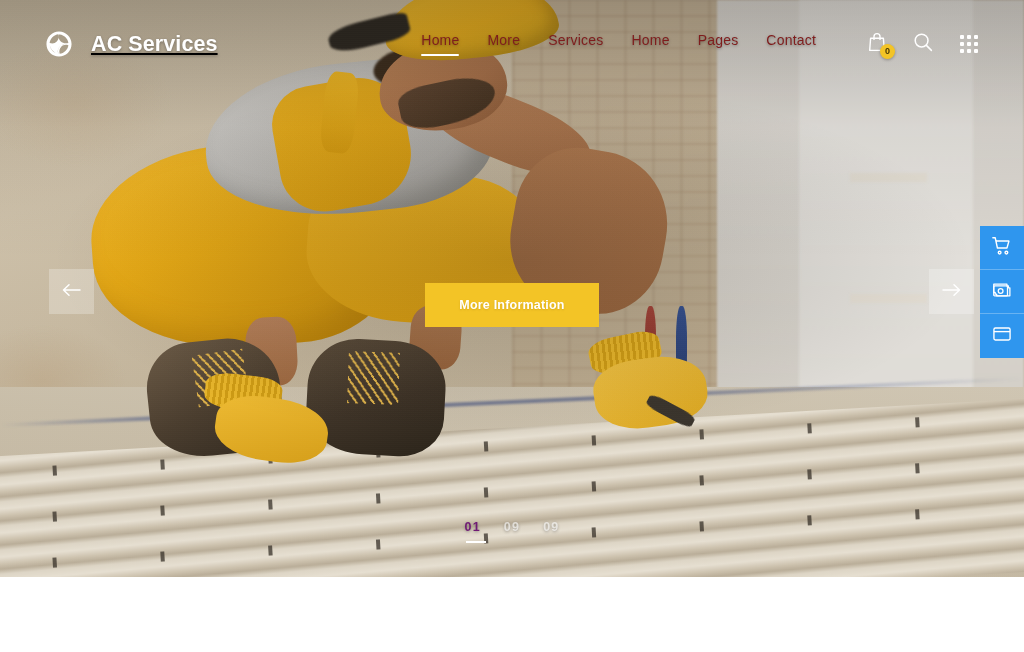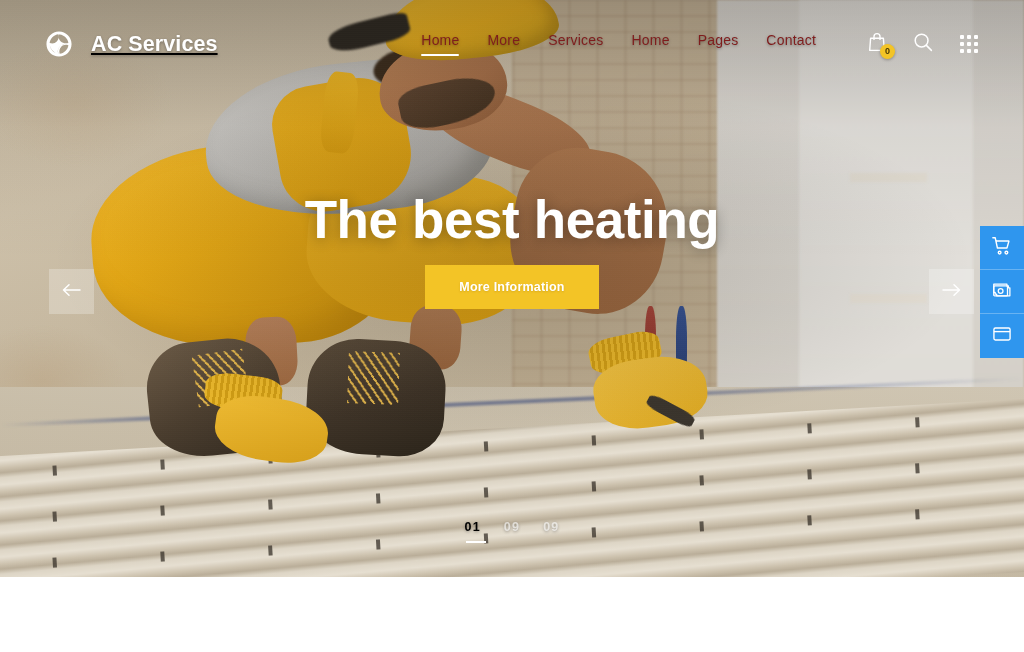--- a/index.html
+++ b/index.html
@@ -277,21 +277,21 @@
   .hero-content {
     position: absolute; left: 0; right: 0; top: 190px;
     text-align: center; z-index: 20;
   }
   .hero-title {
     color: #fff; font-size: 53px; line-height: 1.12; font-weight: 700;
     letter-spacing: -.4px; text-shadow: 0 2px 14px rgba(0,0,0,.32);
     max-width: 700px; margin: 0 auto;
   }
   .cta {
-    display: inline-block; margin-top: 16px;
+    display: inline-block; margin-top: 34px;
     background: #f3c426; color: #fff;
     font-size: 12.5px; font-weight: 700; letter-spacing: .2px;
     padding: 15px 34px; border: none; cursor: pointer;
     text-shadow: 0 1px 2px rgba(140,100,0,.25);
   }
 
   
   .arrow {
     position: absolute; top: 269px; width: 45px; height: 45px;
     background: rgba(255,255,255,.26);
@@ -305,21 +305,21 @@
   .slides {
     position: absolute; left: 0; right: 0; top: 520px;
     display: flex; justify-content: center; gap: 23px; z-index: 22;
   }
   .slide-n {
     position: relative; color: rgba(255,255,255,.62);
     font-size: 12.5px; font-weight: 700; letter-spacing: 1.2px;
     padding-bottom: 9px; cursor: pointer;
     text-shadow: 0 1px 3px rgba(0,0,0,.3);
   }
-  .slide-n.active { color: #000000; }
+  .slide-n.active { color: #701a75; }
   .slide-n.active::after {
     content: ""; position: absolute; left: 1px; width: 20px; bottom: 0;
     height: 2px; background: #fff;
   }
 
   
   .side-panel {
     position: absolute; right: 0; top: 226px; width: 44px; z-index: 40;
     display: flex; flex-direction: column;
   }
@@ -383,21 +383,21 @@
         <div class="glove-main"></div>
         <div class="tool"></div>
       </div>
 
       <div class="hero-veil"></div>
       <div class="hero-grain"></div>
     </div>
 
     <div class="hero-content">
       <h1 class="hero-title">
-        <span>The best heating</span><br>
+        <br>
       </h1>
       <button class="cta">More Information</button>
     </div>
 
     <div class="arrow prev">
       <span>
         <svg width="19" height="14" viewBox="0 0 19 14" fill="none" stroke="currentColor" stroke-width="1.5">
           <path d="M18 7H1.5M1.5 7L7 1.8M1.5 7L7 12.2" stroke-linecap="round" stroke-linejoin="round"></path>
         </svg>
       </span>

